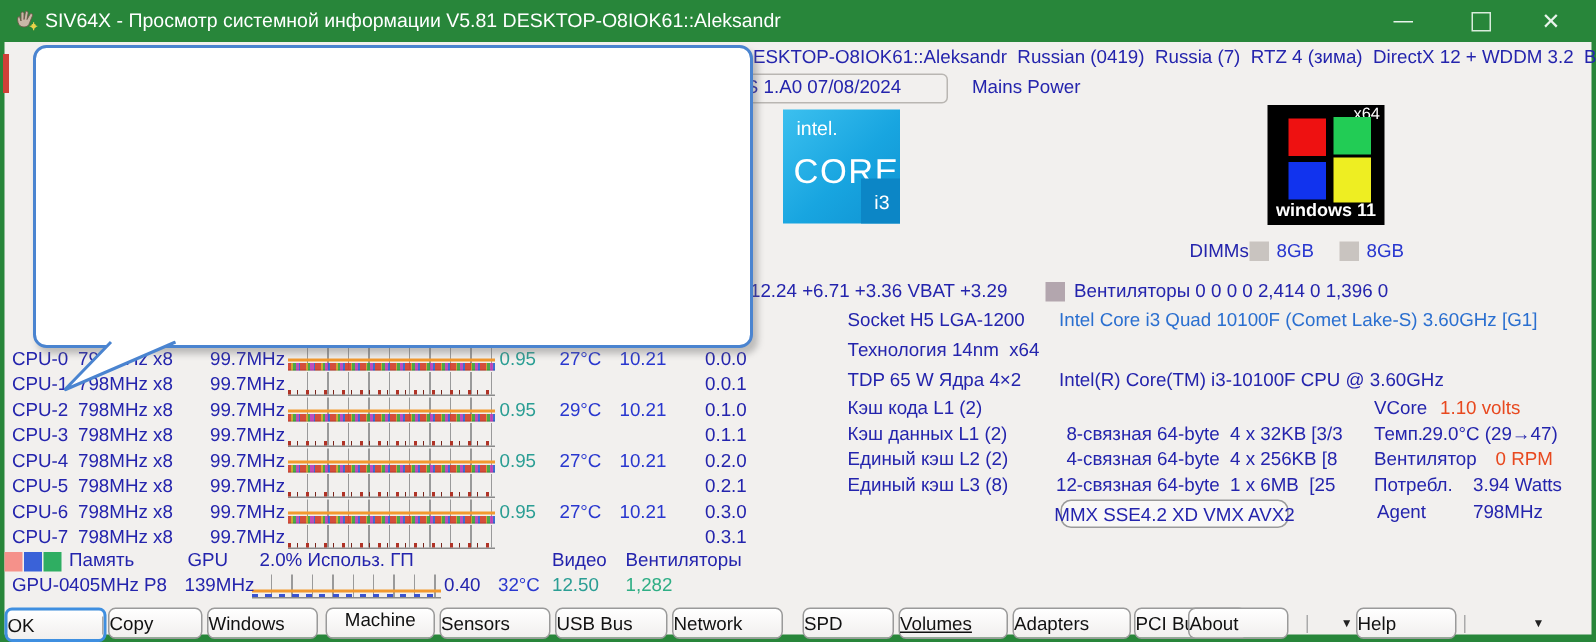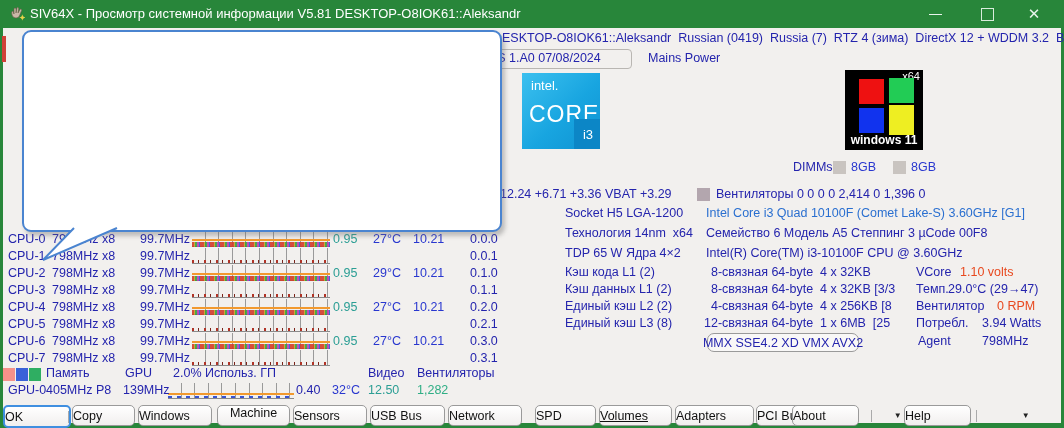--- a/index.html
+++ b/index.html
@@ -117,25 +117,23 @@
   <span class="sq" style="left:893px;top:161px;width:13px;height:13px;background:#c9c4c0;"></span>
   <span class="t bblue" style="left:911px;top:160px;">8GB</span>
 
   <span class="t" style="left:500px;top:187px;">12.24 +6.71 +3.36 VBAT +3.29</span>
   <span class="sq" style="left:697px;top:188px;width:13px;height:13px;background:#b3a6ae;"></span>
   <span class="t" style="left:716px;top:187px;">Вентиляторы 0 0 0 0 2,414 0 1,396 0</span>
 
   <span class="t" style="left:565px;top:206px;">Socket H5 LGA-1200</span>
   <span class="t vblue" style="left:706px;top:206px;">Intel Core i3 Quad 10100F (Comet Lake-S) 3.60GHz [G1]</span>
   <span class="t" style="left:565px;top:226px;">Технология 14nm  x64</span>
-  <span class="t" style="left:706px;top:226px;">Семейство 6 Модель A5 Степпинг 3 µCode 00F8</span>
   <span class="t" style="left:565px;top:246px;">TDP 65 W Ядра 4×2</span>
   <span class="t" style="left:706px;top:246px;">Intel(R) Core(TM) i3-10100F CPU @ 3.60GHz</span>
   <span class="t" style="left:565px;top:265px;">Кэш кода L1 (2)</span>
-  <span class="t" style="left:704px;top:265px;">  8-связная 64-byte  4 x 32KB</span>
   <span class="t" style="left:565px;top:282px;">Кэш данных L1 (2)</span>
   <span class="t" style="left:704px;top:282px;">  8-связная 64-byte  4 x 32KB [3/3</span>
   <span class="t" style="left:565px;top:299px;">Единый кэш L2 (2)</span>
   <span class="t" style="left:704px;top:299px;">  4-связная 64-byte  4 x 256KB [8</span>
   <span class="t" style="left:565px;top:316px;">Единый кэш L3 (8)</span>
   <span class="t" style="left:704px;top:316px;">12-связная 64-byte  1 x 6MB  [25</span>
   <div class="chipbtn" style="left:707px;top:333px;width:150px;">MMX SSE4.2 XD VMX AVX2</div>
 
   <span class="t" style="left:916px;top:265px;">VCore</span>
   <span class="t red" style="left:960px;top:265px;">1.10 volts</span>

